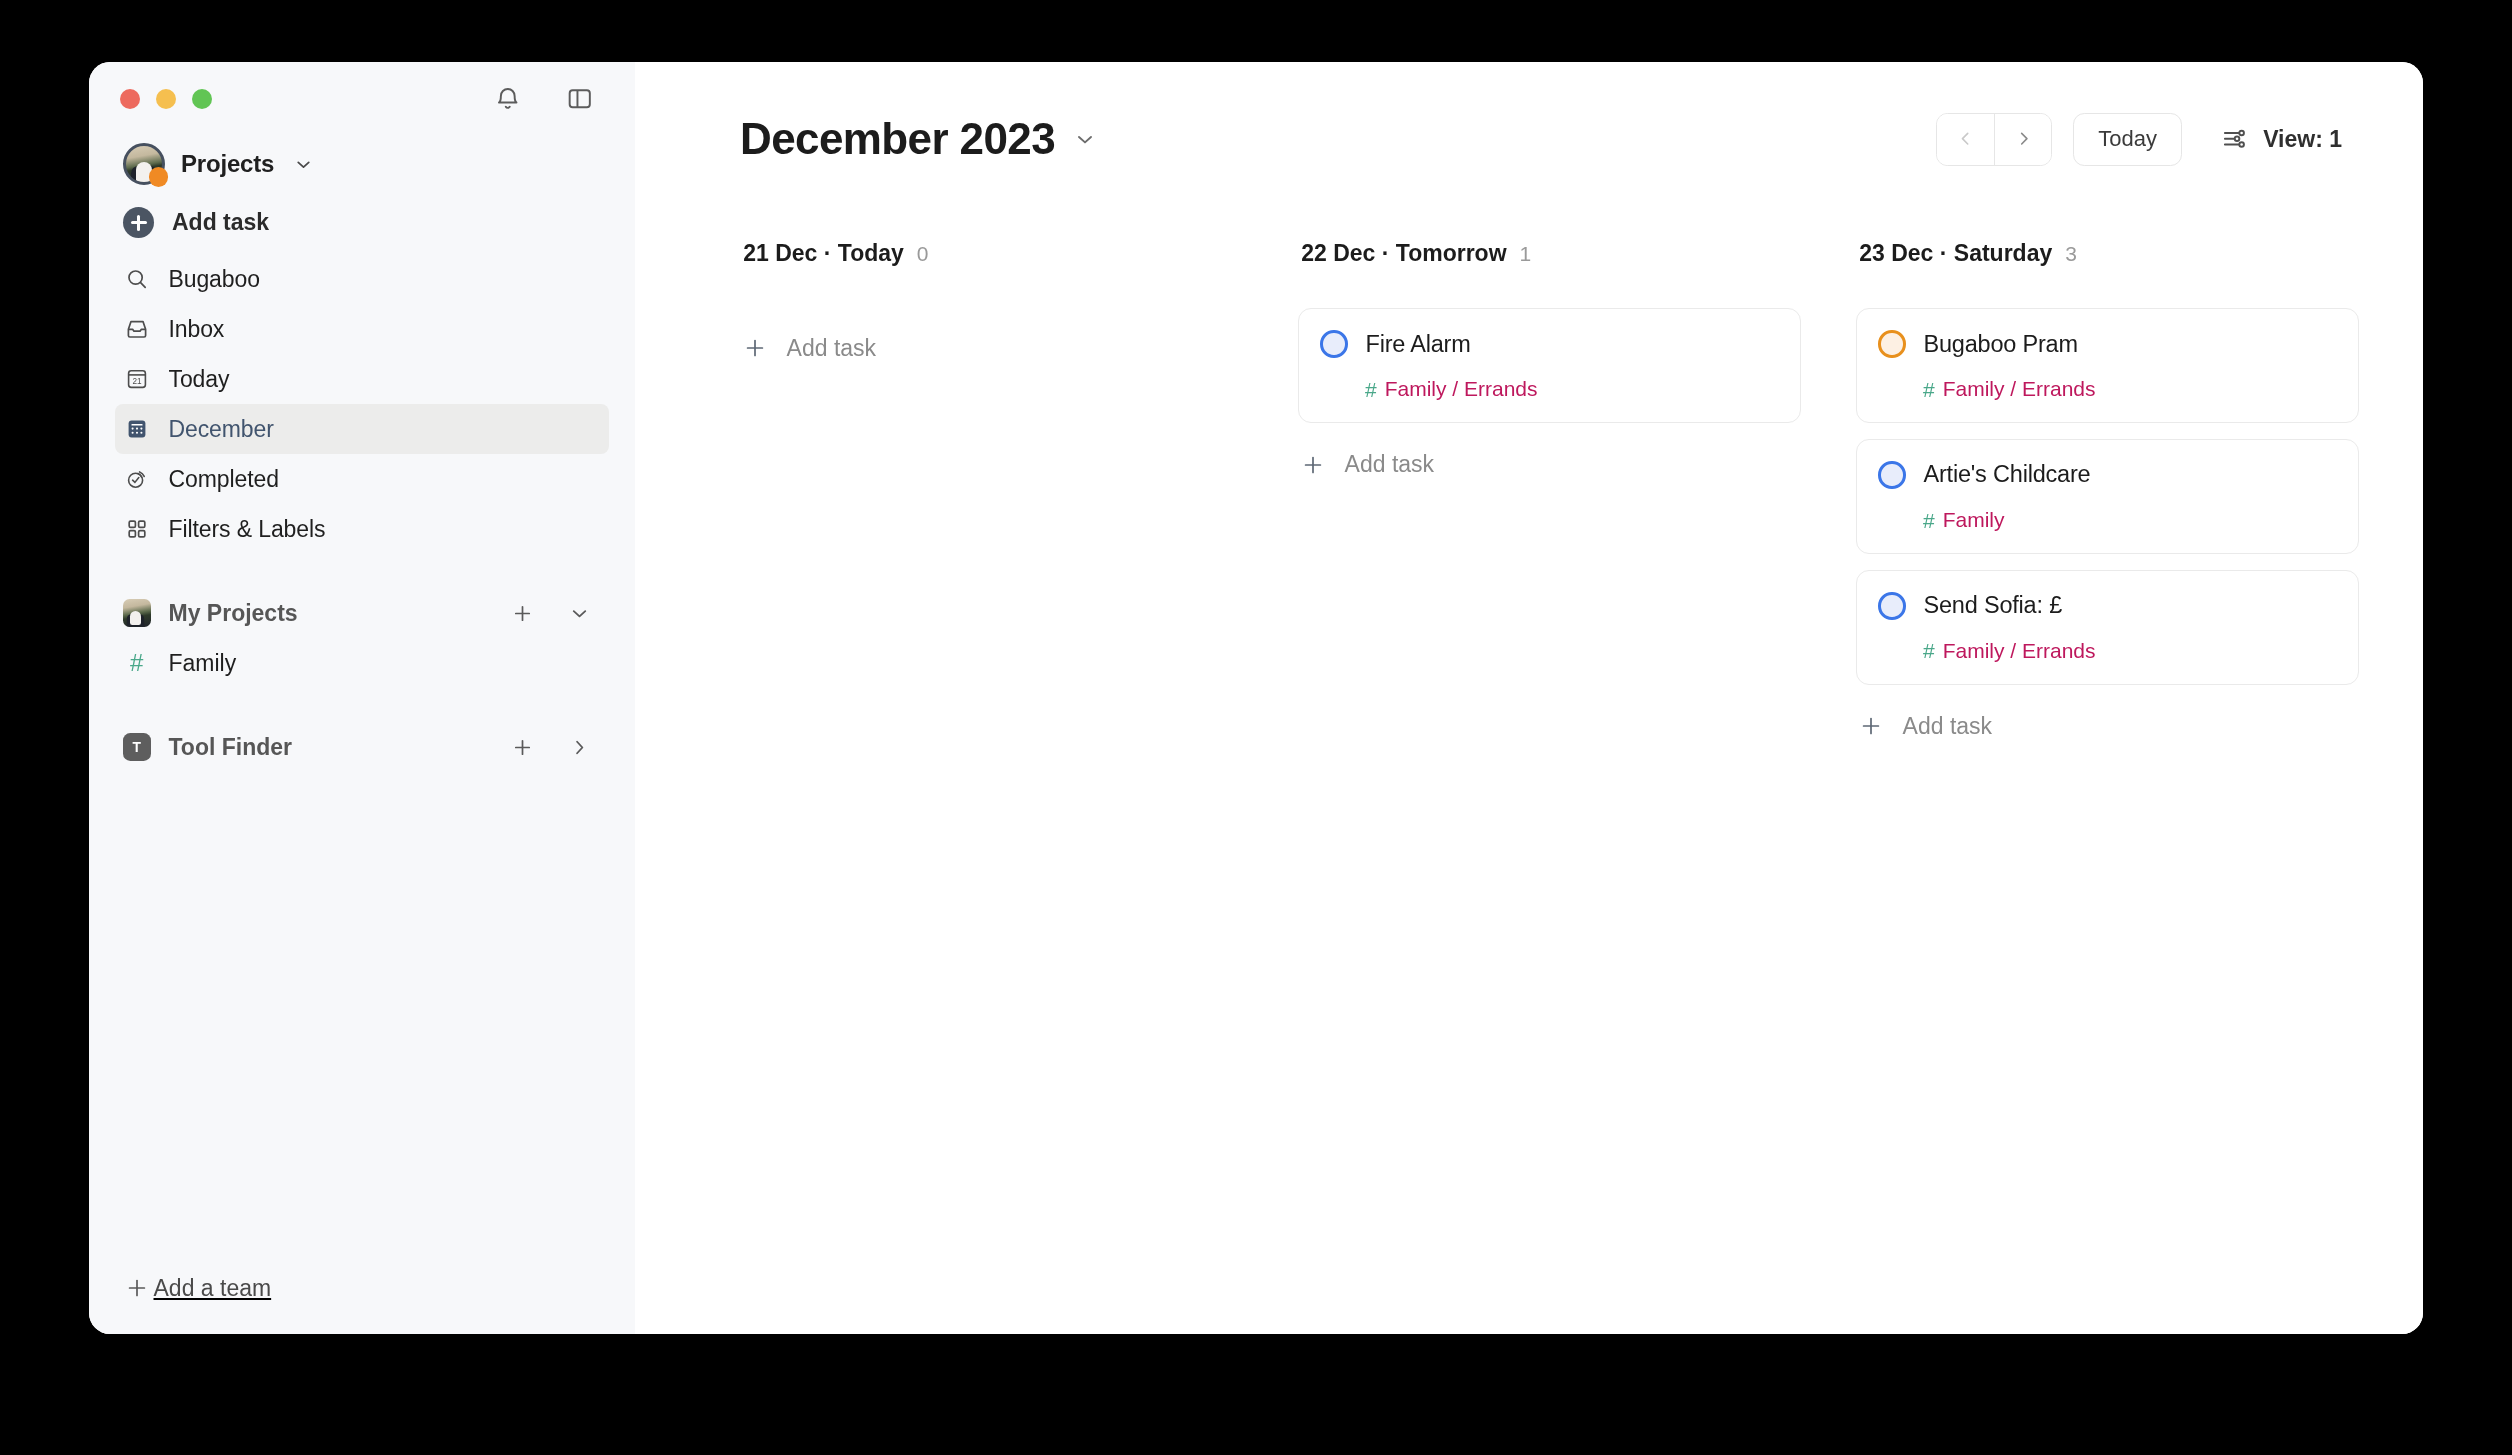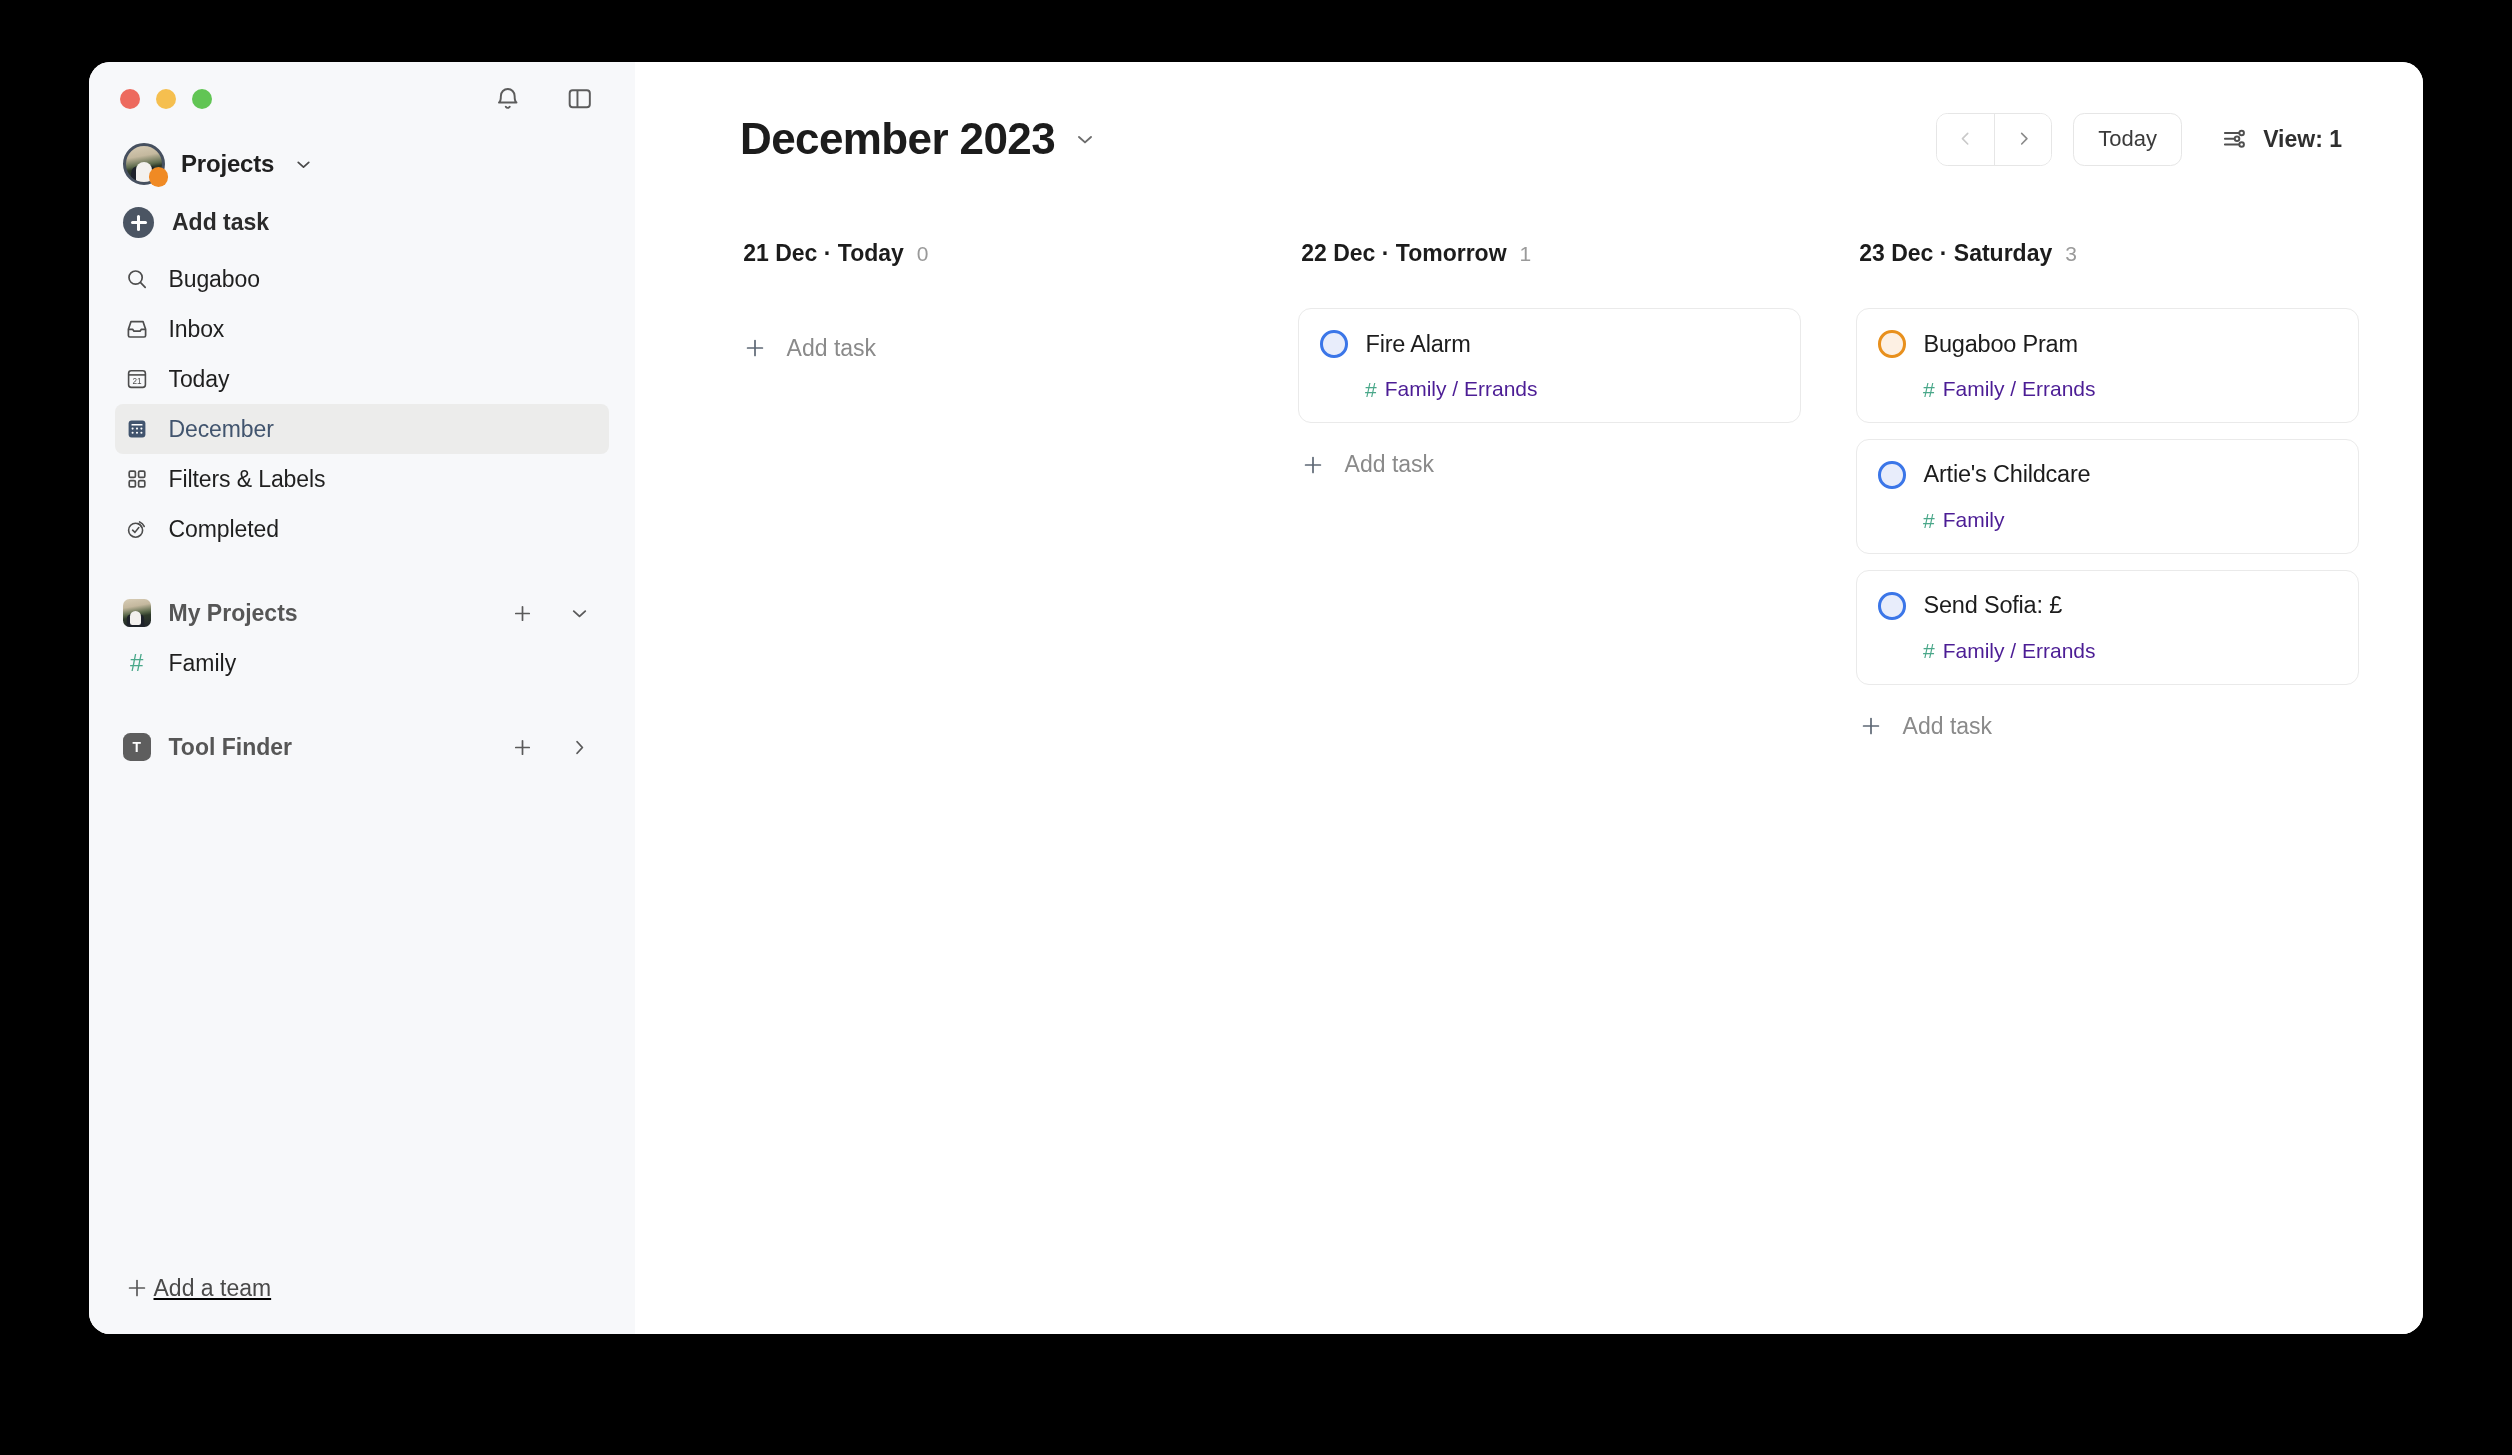--- a/index.html
+++ b/index.html
@@ -259,21 +259,21 @@
     width: 27.5px; height: 27.5px; border-radius: 50%;
     border: 3.2px solid #3b76e8;
     background: #e8edfb;
     flex: 0 0 27.5px;
     cursor: pointer;
   }
   .checkbox.p3 { border-color: #e8901d; background: #fdf0e3; }
   .task-title { font-size: 23.5px; color: #1c1c1c; letter-spacing: -0.2px; }
   .task-meta { display: flex; align-items: center; gap: 8px; margin-top: 19.4px; padding-left: 45px; }
   .task-meta .m-hash { font-size: 21px; color: #4aa88a; line-height: 1; }
-  .task-meta .m-text { font-size: 21px; color: #4c1d95; }
+  .task-meta .m-text { font-size: 21px; color: #be185d; }
 
   .add-task-inline {
     display: flex; align-items: center; gap: 19.4px;
     height: 57px; margin-top: 13px; padding-left: 3.2px; cursor: pointer;
   }
   .add-task-inline.first { margin-top: 11.3px; }
   .ati-label { font-size: 23px; color: #8a8a8a; }
 
   svg { display: block; }
 </style>
@@ -370,40 +370,40 @@
             <circle cx="7.6" cy="15.7" r="1.05" fill="#fff"></circle>
               <circle cx="12" cy="15.7" r="1.05" fill="#fff"></circle>
               <circle cx="16.4" cy="15.7" r="1.05" fill="#fff"></circle>
           </svg>
         </span>
         <span class="nav-label">December</span>
       </div>
 
       <div class="nav-item">
         <span class="nav-ico">
+          <svg width="24" height="24" viewBox="0 0 24 24" fill="none" stroke="#4d4d4d" stroke-width="1.6" stroke-linecap="round">
+            <circle cx="10.6" cy="13.2" r="7"></circle>
+            <polyline points="7.6 13.2 9.9 15.4 13.8 10.6"></polyline>
+            <path d="M14.6 4.9a8.6 8.6 0 014.6 4.5"></path>
+            <path d="M12.9 6.6a7 7 0 013.8 3.7"></path>
+          </svg>
+        </span>
+        <span class="nav-label">Completed</span>
+      </div>
+
+      <div class="nav-item">
+        <span class="nav-ico">
           <svg width="24" height="24" viewBox="0 0 24 24" fill="none" stroke="#4d4d4d" stroke-width="1.7">
             <rect x="4.2" y="4.2" width="6.2" height="6.2" rx="1.4"></rect>
             <rect x="13.6" y="4.2" width="6.2" height="6.2" rx="1.4"></rect>
             <rect x="4.2" y="13.6" width="6.2" height="6.2" rx="1.4"></rect>
             <rect x="13.6" y="13.6" width="6.2" height="6.2" rx="1.4"></rect>
           </svg>
         </span>
         <span class="nav-label">Filters &amp; Labels</span>
-      </div>
-
-      <div class="nav-item">
-        <span class="nav-ico">
-          <svg width="24" height="24" viewBox="0 0 24 24" fill="none" stroke="#4d4d4d" stroke-width="1.6" stroke-linecap="round">
-            <circle cx="10.6" cy="13.2" r="7"></circle>
-            <polyline points="7.6 13.2 9.9 15.4 13.8 10.6"></polyline>
-            <path d="M14.6 4.9a8.6 8.6 0 014.6 4.5"></path>
-            <path d="M12.9 6.6a7 7 0 013.8 3.7"></path>
-          </svg>
-        </span>
-        <span class="nav-label">Completed</span>
       </div>
     </nav>
 
     <div class="section-gap"></div>
 
     <div class="section-header">
       <span class="proj-thumb"></span>
       <span class="section-title">My Projects</span>
       <span class="section-actions">
         <span class="sec-btn">

